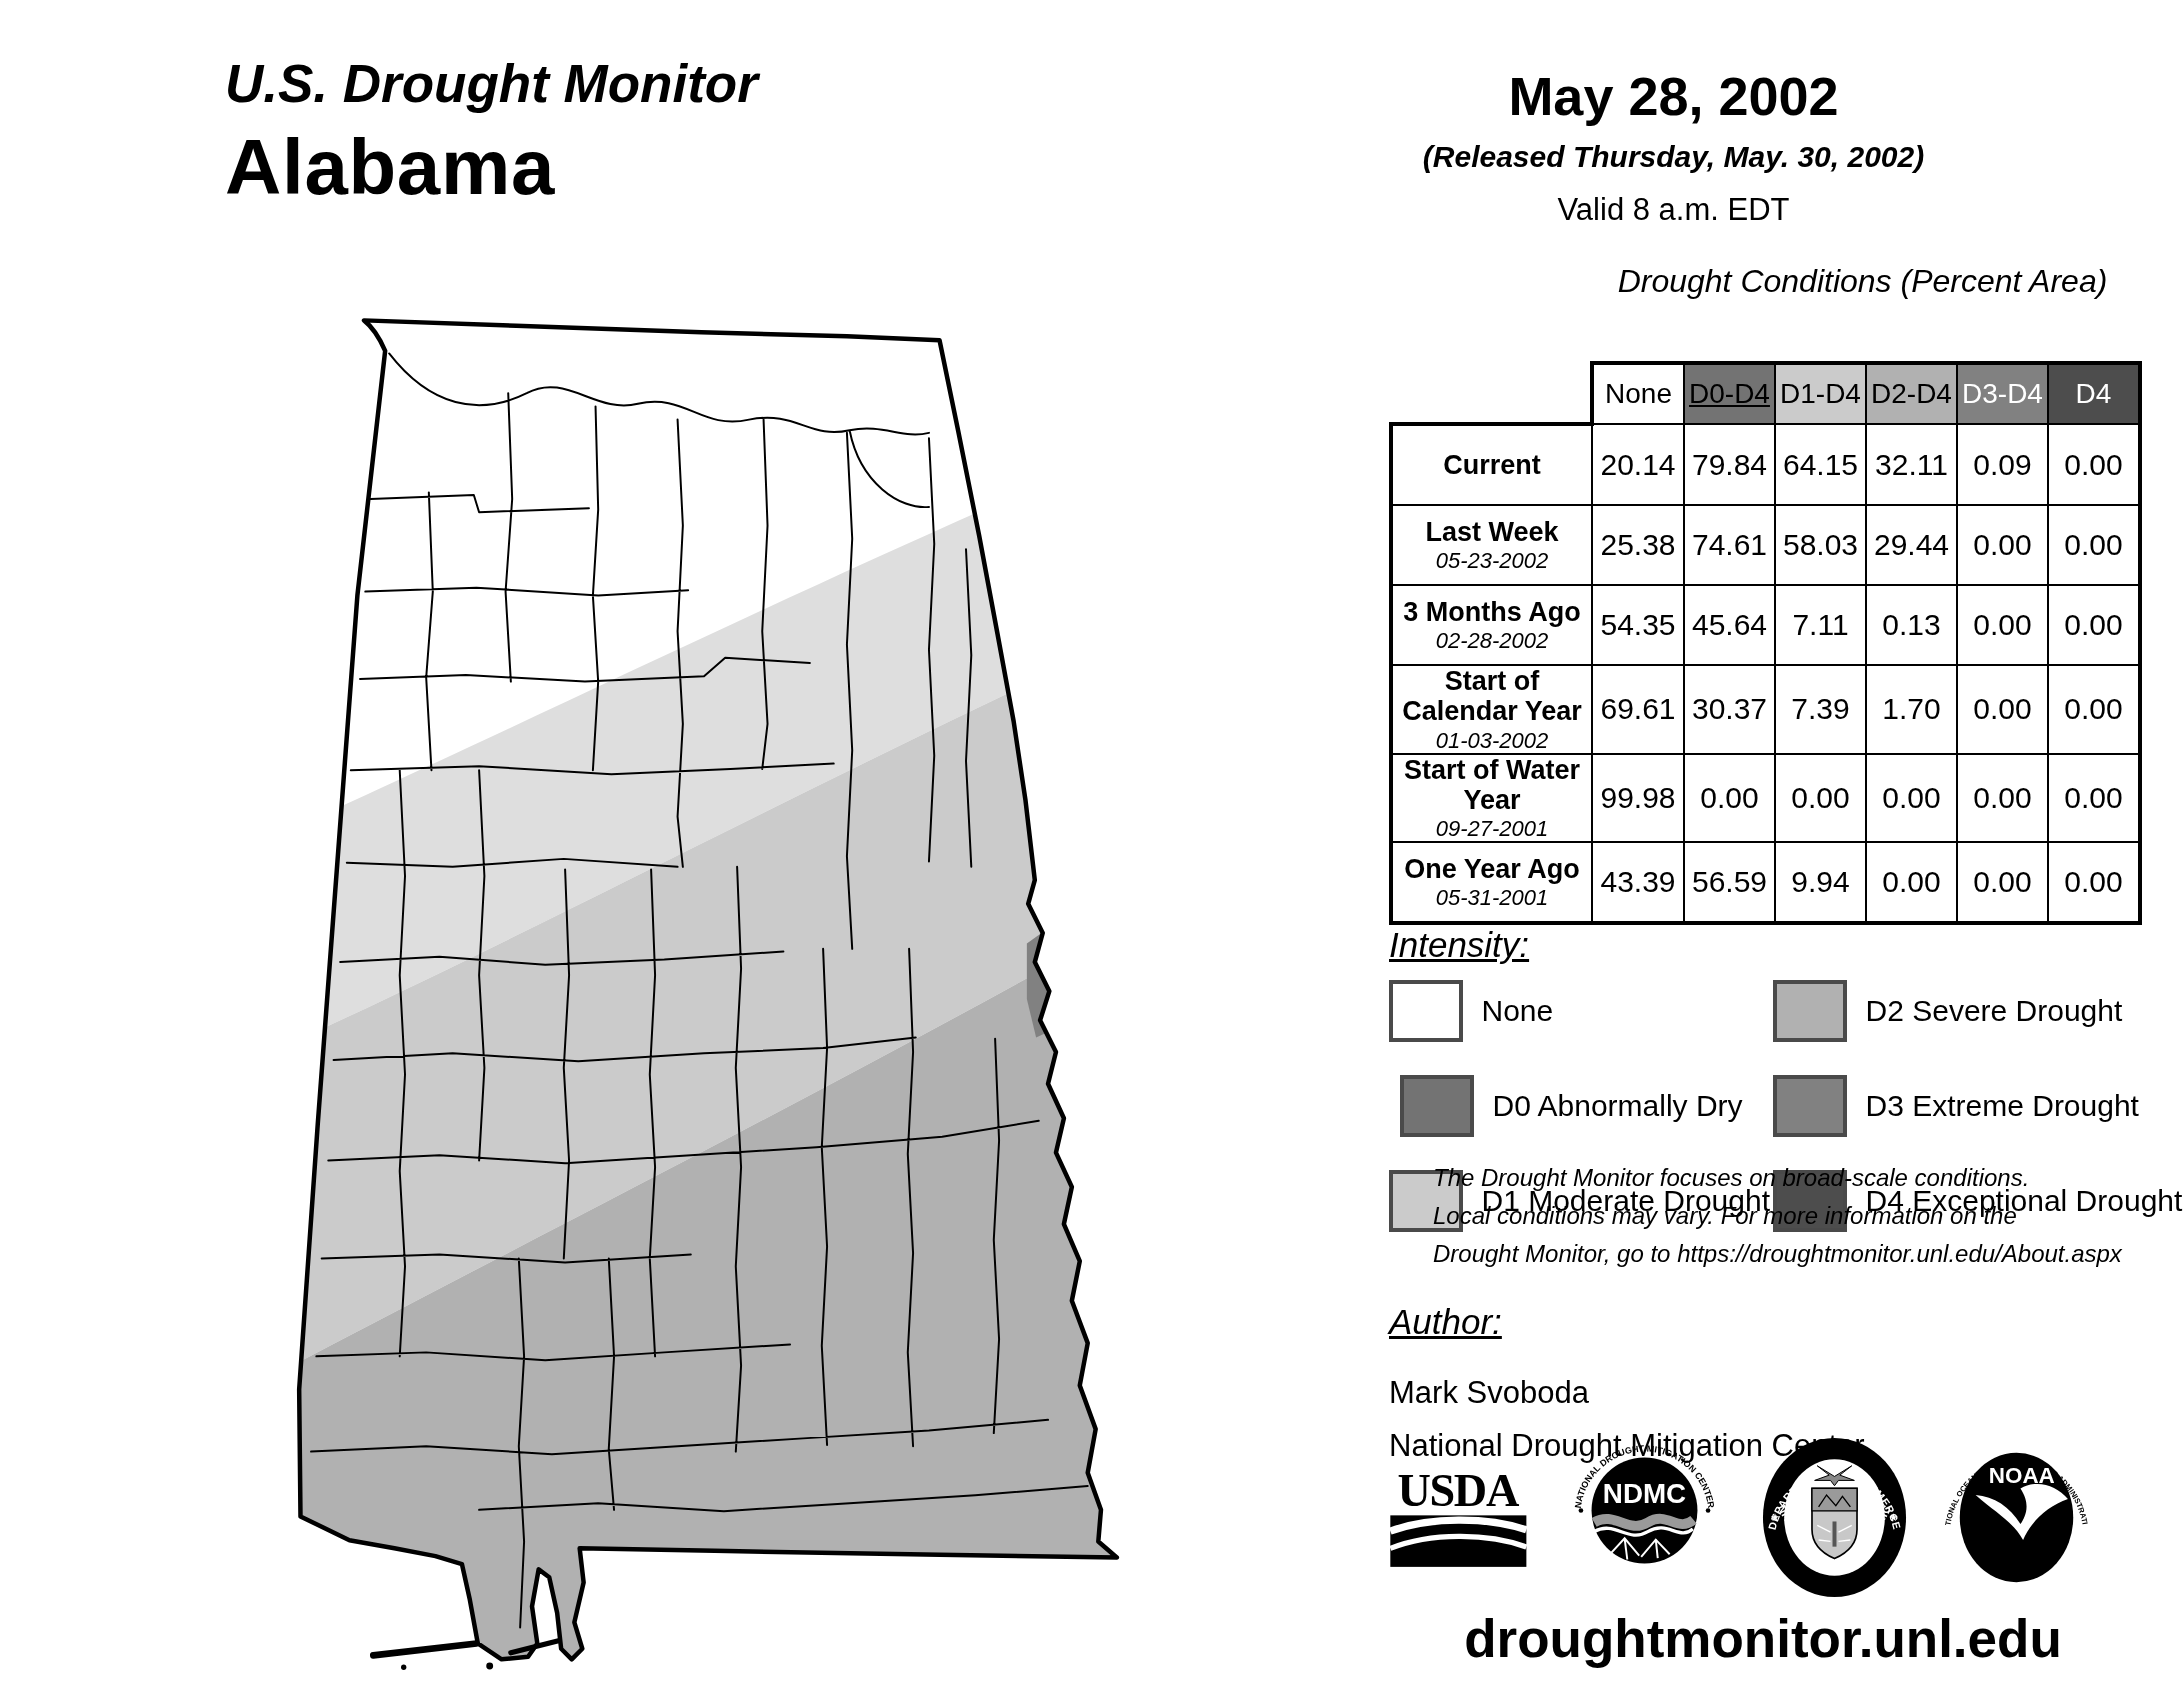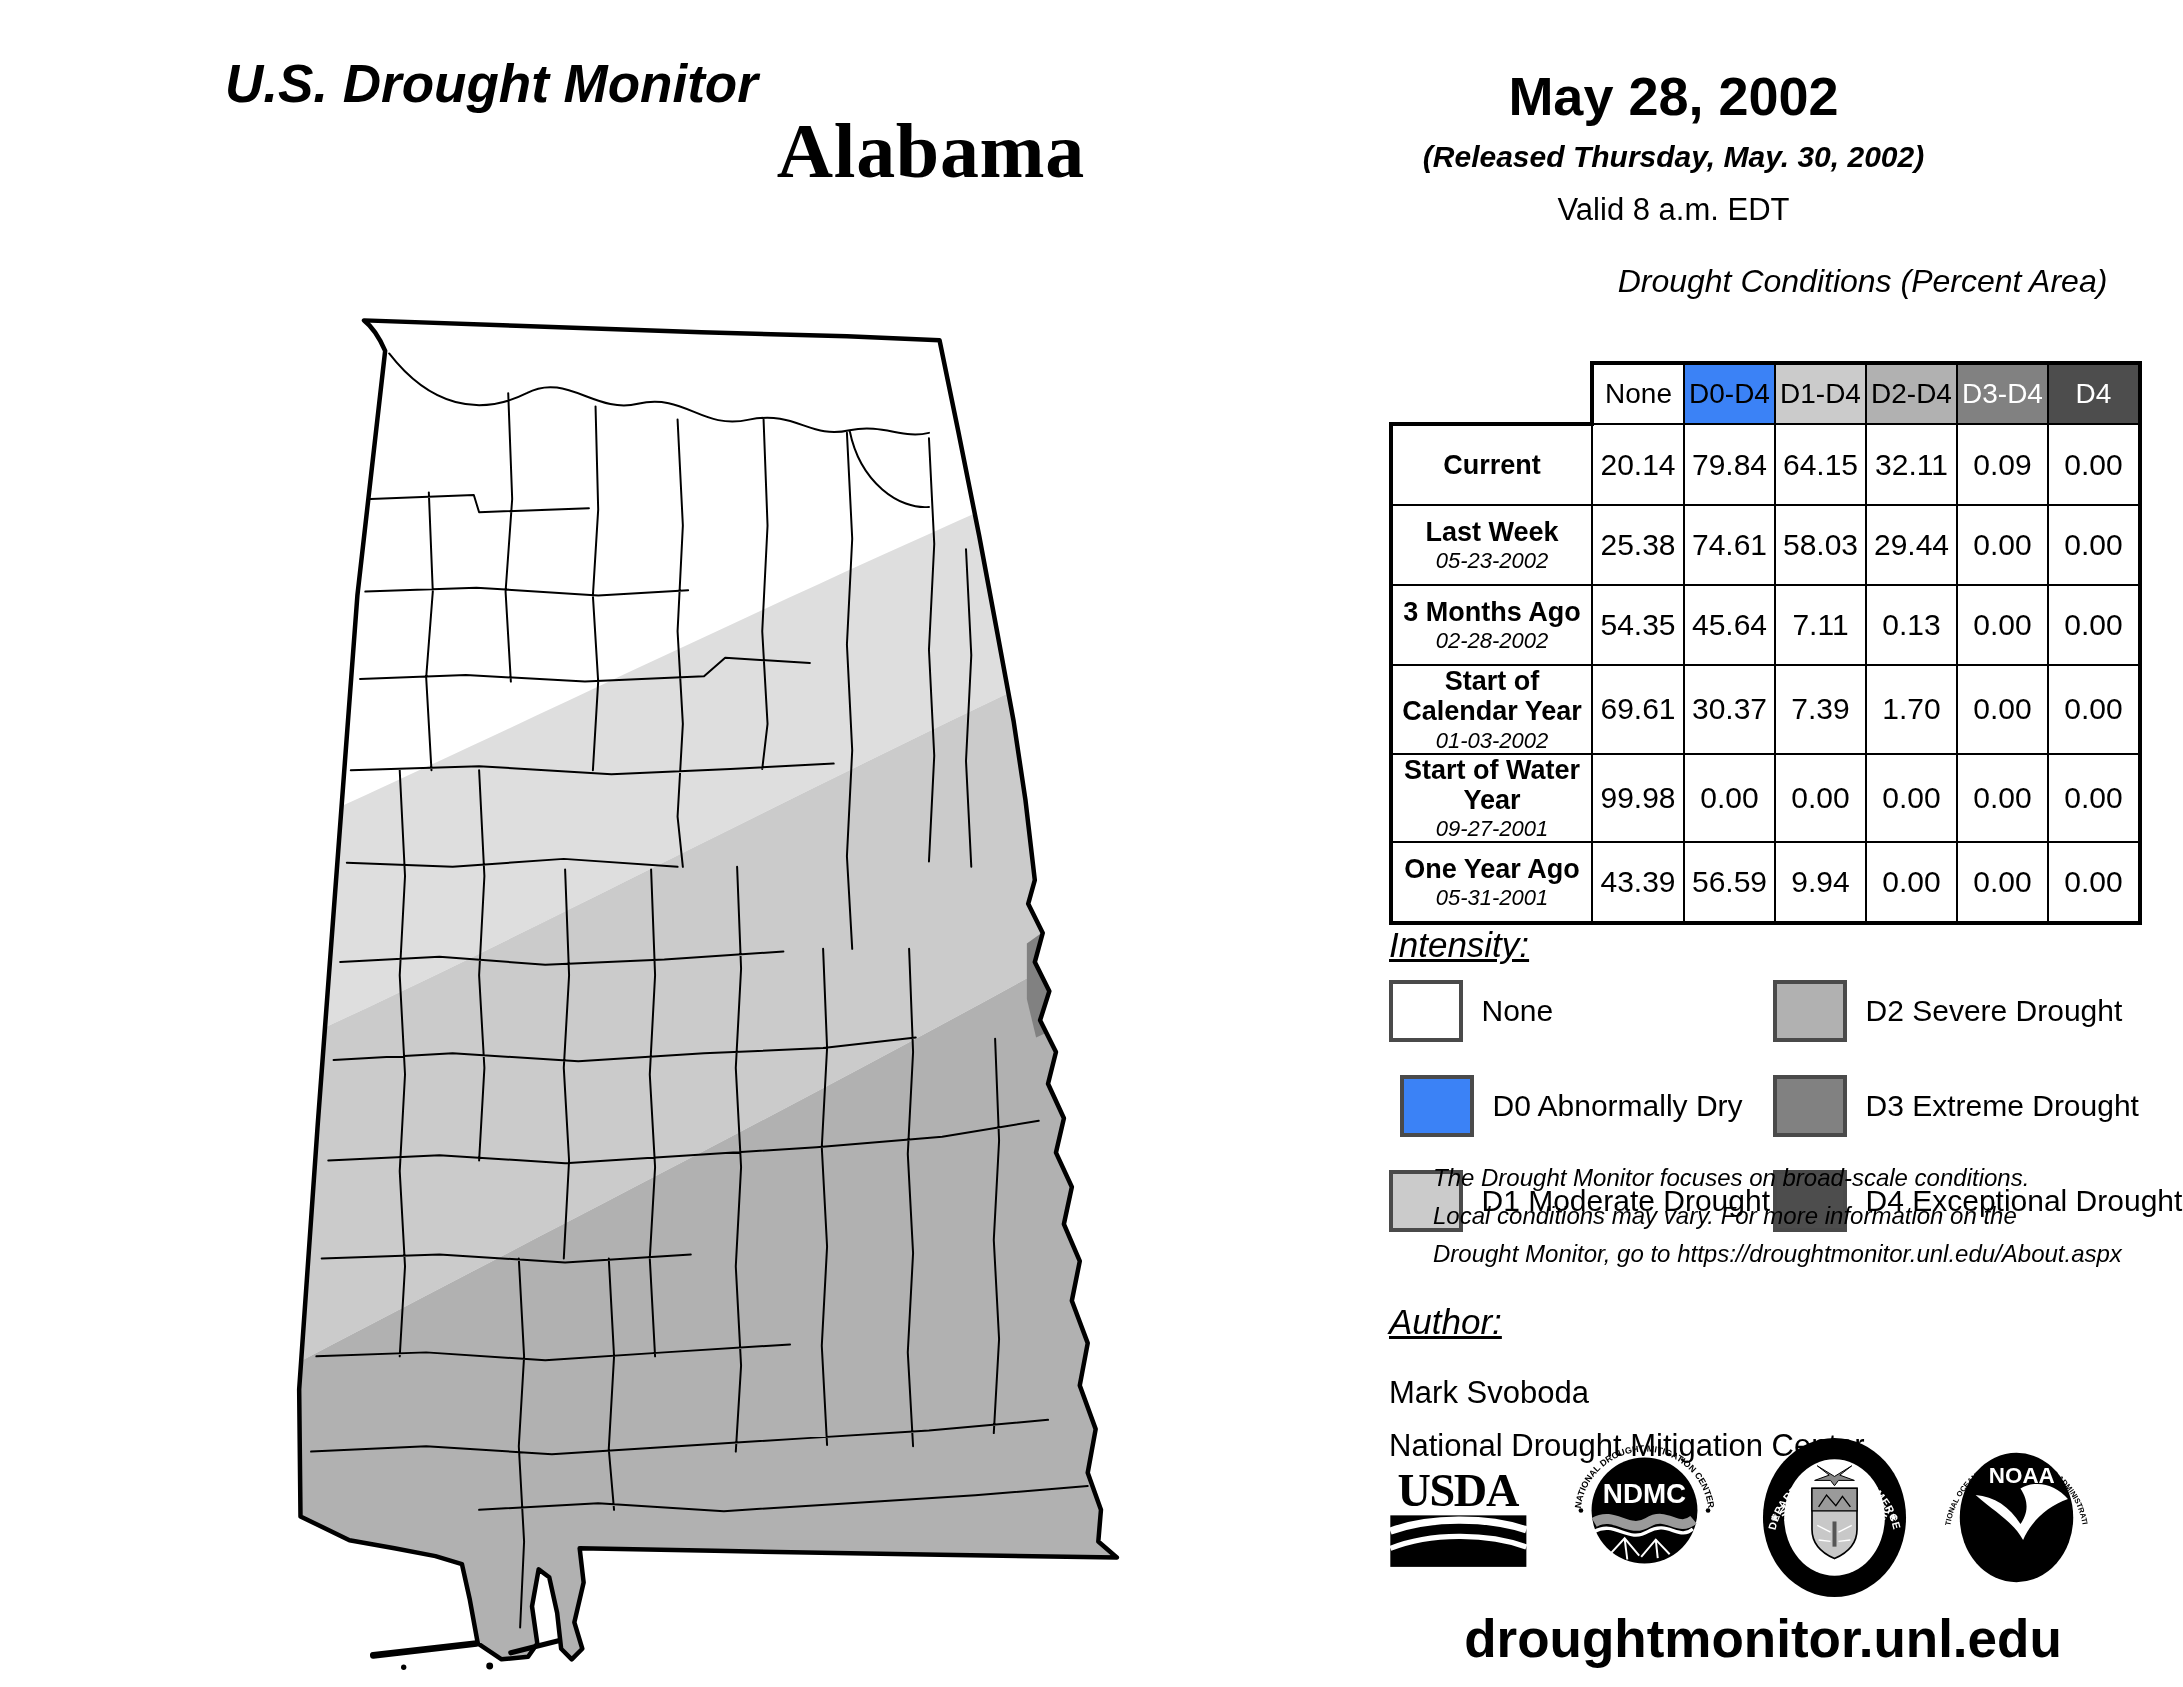--- a/index.html
+++ b/index.html
@@ -2,22 +2,22 @@
 <html style="font-size:10.6px"><head>
 <meta charset="utf-8">
 <style>
   html,body{margin:0;padding:0;background:#fff;}
   #canvas{position:relative;width:2183px;height:1687px;background:#ffffff;overflow:hidden;
           font-family:"Liberation Sans", sans-serif;color:#000;}
   .abs{position:absolute;}
   
   .title-main{left:225px;top:53px;width:860px;text-align:left;
               font-size:53px;font-weight:bold;font-style:italic;}
-  .title-state{left:225px;top:106px;width:860px;text-align:right;
-               font-size:78px;font-weight:bold;letter-spacing:0.7px;font-family:Liberation Serif, serif;}
+  .title-state{left:225px;top:122px;width:860px;text-align:left;
+               font-size:78px;font-weight:bold;letter-spacing:0.7px;}
   .dm-date{left:1303px;top:65px;width:741px;text-align:center;font-size:54px;font-weight:bold;}
   .dm-released{left:1303px;top:140px;width:741px;text-align:center;
                font-size:30px;font-weight:bold;font-style:italic;}
   .dm-valid{left:1303px;top:192px;width:741px;text-align:center;font-size:31px;font-weight:normal;}
   
   .tbl-caption{left:1588px;top:263px;width:549px;text-align:center;
                font-size:32px;font-style:italic;}
   table.dm{position:absolute;left:1389px;top:361px;border-collapse:collapse;table-layout:fixed;}
   table.dm td,table.dm th{border:2.6px solid #000;padding:0;text-align:center;vertical-align:middle;
                           font-weight:normal;}
@@ -25,21 +25,21 @@
   table.dm th{height:58px;font-size:28px;}
   table.dm td{height:78px;font-size:30px;}
   table.dm .rowhead{width:198px;}
   table.dm .c{width:89px;}
   .thick-t{border-top:4.6px solid #000 !important;}
   .thick-b{border-bottom:4.6px solid #000 !important;}
   .thick-l{border-left:4.6px solid #000 !important;}
   .thick-r{border-right:4.6px solid #000 !important;}
   .lbl{font-weight:bold;font-size:27px;line-height:30px;}
   .date{font-style:italic;font-size:22px;margin-top:2.6px;line-height:24px;}
-  .sw-none{background:#ffffff;} .sw-d0{background:#3b82f6;} .sw-d1{background:#cbcbcb;}
+  .sw-none{background:#ffffff;} .sw-d0{background:#737373;text-decoration:underline;} .sw-d1{background:#cbcbcb;}
   .sw-d2{background:#b1b1b1;} .sw-d3{background:#818181;color:#fff;} .sw-d4{background:#4d4d4d;color:#fff;}
   
   .intensity{left:1389px;top:925px;font-size:35px;font-style:italic;text-decoration:underline;}
   .leg-item{height:66px;display:flex;align-items:center;}
   .leg-swatch{width:74px;height:62px;border:4px solid #4a4a4a;box-sizing:border-box;flex:0 0 auto;}
   .leg-label{font-size:30px;margin-left:18.5px;white-space:nowrap;}
   
   .disclaimer{left:1389px;top:1159px;width:781px;font-size:24px;font-style:italic;line-height:38px;margin-left:44px;}
   .author-h{left:1389px;top:1302px;font-size:35px;font-style:italic;text-decoration:underline;}
   .author-n{left:1389px;top:1375px;font-size:31px;}

